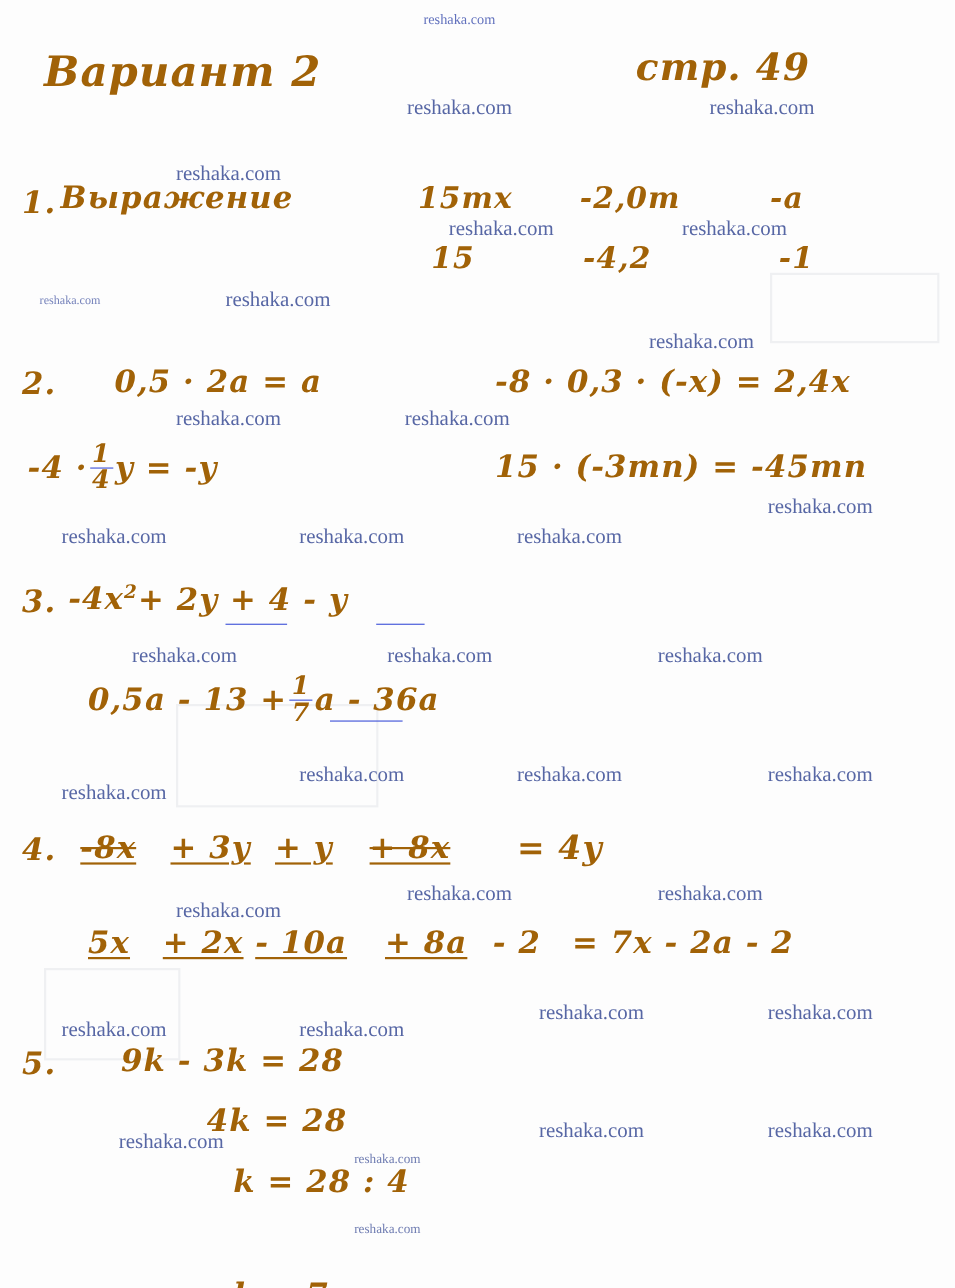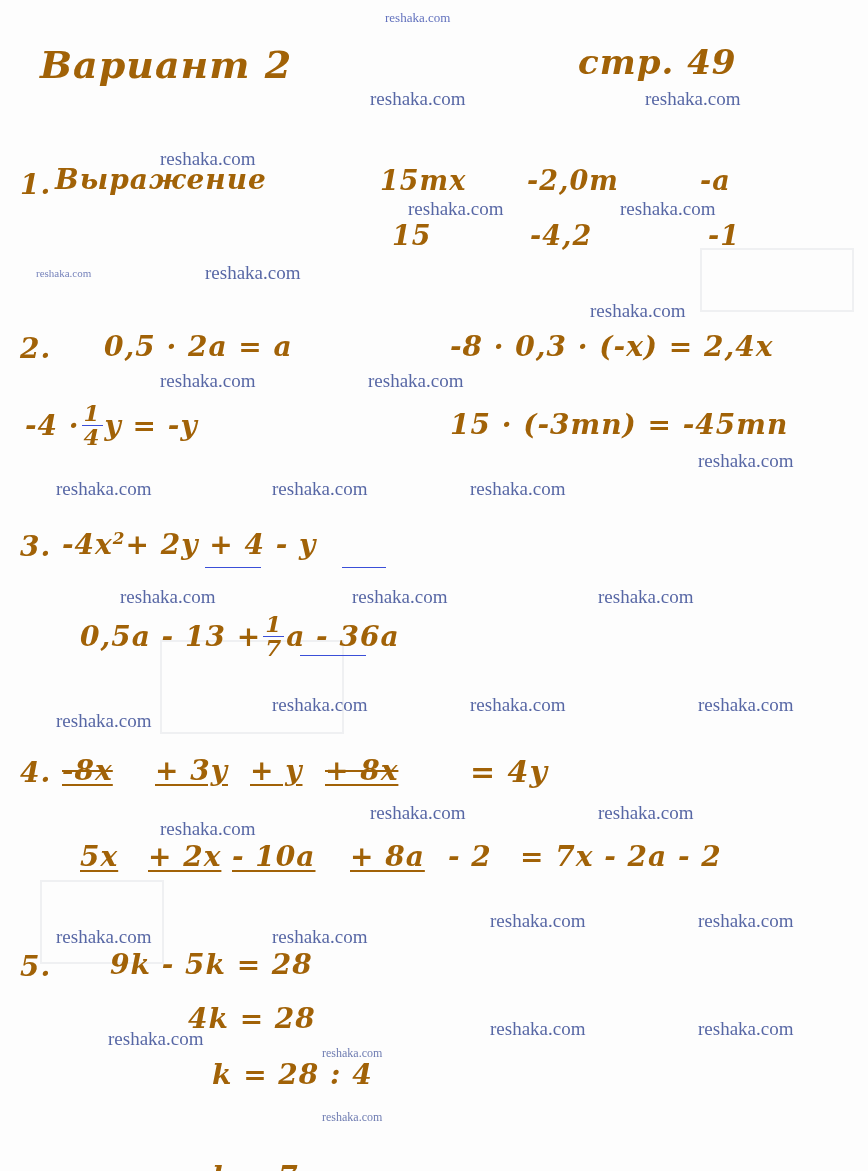--- a/index.html
+++ b/index.html
@@ -34,20 +34,21 @@
   }
   .ink.u {
     text-decoration: underline;
     text-decoration-thickness: 1.5px;
     text-underline-offset: 4px;
   }
   .ink.ustrike {
     text-decoration: underline line-through;
     text-decoration-thickness: 1.5px;
     text-underline-offset: 4px;
+    margin-left: 11px;
   }
 
   
   .wm {
     position: absolute;
     color: #4a5b9e;
     font-family: "Liberation Serif", serif;
     font-size: 19px;
     white-space: nowrap;
     opacity: 0.92;
@@ -193,18 +194,18 @@
   <div class="ink" style="left:470px; top:754px; font-size:30px;">= 4y</div>
 
   <div class="ink u" style="left:80px; top:840px; font-size:28px;">5x</div>
   <div class="ink u" style="left:148px; top:840px; font-size:28px;">+ 2x</div>
   <div class="ink u" style="left:232px; top:840px; font-size:28px;">- 10a</div>
   <div class="ink u" style="left:350px; top:840px; font-size:28px;">+ 8a</div>
   <div class="ink" style="left:448px; top:840px; font-size:28px;">- 2</div>
   <div class="ink" style="left:520px; top:840px; font-size:28px;">= 7x - 2a - 2</div>
 
   <div class="ink" style="left:20px; top:950px; font-size:28px;">5.</div>
-  <div class="ink" style="left:110px; top:948px; font-size:28px;">9k - 5k = 28</div>
+  <div class="ink" style="left:110px; top:948px; font-size:28px;">9k - 3k = 28</div>
   <div class="ink" style="left:188px; top:1002px; font-size:28px;text-align:center;">4k = 28</div>
   <div class="ink" style="left:212px; top:1058px; font-size:28px;">k = 28 : 4</div>
   <div class="ink" style="left:212px; top:1118px; font-size:28px;margin-top:42px;">k = 7</div>
 
 </div>
 
 </body></html>

